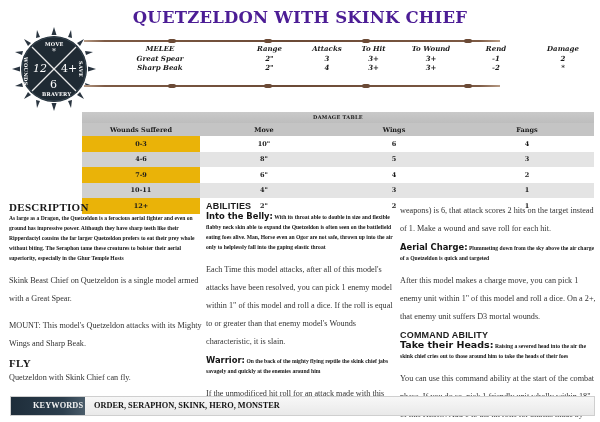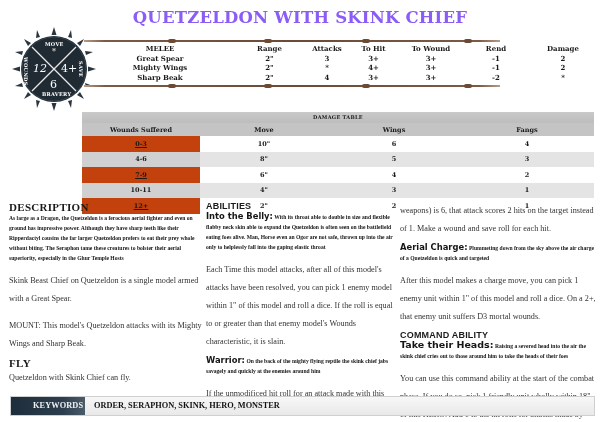--- a/index.html
+++ b/index.html
@@ -1,32 +1,32 @@
 <!DOCTYPE html>
 <html><head>
 <meta charset="utf-8">
 <style>
   * { box-sizing: border-box; margin: 0; padding: 0; }
   html, body { width: 600px; height: 422px; background: #ffffff; overflow: hidden; }
   body { position: relative; font-family: "Liberation Serif", "DejaVu Serif", serif; color: #1a1a1a; }
 
   .title {
     position: absolute; left: 0; width: 600px; top: 8px; text-align: center;
-    font-family: "DejaVu Serif", serif; font-weight: bold; font-size: 16.5px; letter-spacing: 0.2px; color: #8b5cf6;
+    font-family: "DejaVu Serif", serif; font-weight: bold; font-size: 16.5px; letter-spacing: 0.2px; color: #4c1d95;
   }
 
   
   .wheel { position: absolute; left: 12px; top: 27px; width: 84px; height: 84px; }
   .wheel svg { width: 84px; height: 84px; display: block; }
   .wheel .txt { position: absolute; color: #fff; font-family: "DejaVu Serif", serif; }
   .wheel .lbl { font-size: 5px; font-weight: bold; letter-spacing: 0.3px; }
   .wheel .val { font-size: 11px; }
 
   
-  .weapons { position: absolute; left: 84px; top: 40px; width: 416px; height: 47px; }
+  .weapons { position: absolute; left: 84px; top: 40px; width: 416px; height: 47px; font-style: italic; }
   .rule { position: absolute; left: 0; right: 0; height: 2px; background: linear-gradient(90deg, #b79b85 0%, #7d5a44 5%, #6b4a36 50%, #7d5a44 95%, #b79b85 100%); }
   .rule.top { top: 0; }
   .rule.bottom { bottom: 0; }
   .rule .nub { position: absolute; top: -1px; width: 8px; height: 4px; background: #6b4a36; border-radius: 2px; }
   .wtable { position: absolute; top: 4px; left: 0; width: 516px; border-collapse: collapse; font-family: "DejaVu Serif", serif; font-size: 7px; font-weight: bold; }
   .wtable td, .wtable th { text-align: center; height: 9.5px; line-height: 9.5px; padding: 0; font-weight: bold; }
   .wtable col.c0 { width: 152px; }
   .wtable col.c1 { width: 67px; }
   .wtable col.c2 { width: 48px; }
   .wtable col.c3 { width: 45px; }
@@ -36,21 +36,21 @@
 
   
   .dmg { position: absolute; left: 82px; top: 112px; width: 512px; }
   .dmg-head { height: 11px; background: linear-gradient(180deg,#c9c9c9,#bdbdbd); text-align: center; font-family: "DejaVu Serif", serif; font-size: 5px; font-weight: bold; line-height: 11px; letter-spacing: 0.3px; color:#222;}
   .dtable { width: 512px; border-collapse: collapse; font-family: "DejaVu Serif", serif; font-size: 6.5px; font-weight: bold; }
   .dtable td, .dtable th { text-align: center; height: 15.5px; padding: 0; }
   .dtable th { background: #c4c4c4; height: 13px; font-weight: bold; }
   .dtable td.first { background: #dedede; }
   .dtable tr.odd td.rest { background: #ffffff; }
   .dtable tr.even td.rest { background: #e4e4e4; }
-  .dtable tr.odd td.first { background: #c2410c; text-decoration: underline; }
+  .dtable tr.odd td.first { background: #eab308; }
   .dtable tr.even td.first { background: #d0d0d0; }
 
   
   .col { position: absolute; font-family: "DejaVu Serif", serif; }
   .col1 { left: 9px; top: 201px; width: 196px; }
   .col2 { left: 206px; top: 201px; width: 192px; }
   .col3 { left: 400px; top: 202px; width: 196px; }
 
   .h-section { font-family: "Liberation Serif", serif; font-weight: bold; font-size: 11px; letter-spacing: 0.3px; line-height: 12px; }
   .h-small { font-family: Liberation Sans, sans-serif; font-weight: bold; font-size: 9px; letter-spacing: 0.2px; line-height: 10px; }
@@ -136,29 +136,20 @@
     <tr>
       <td>Great Spear</td>
       <td>2"</td>
       <td>3</td>
       <td>3+</td>
       <td>3+</td>
       <td>-1</td>
       <td>2</td>
     </tr>
     <tr>
-      <td>Mighty Wings</td>
-      <td>2"</td>
-      <td>*</td>
-      <td>4+</td>
-      <td>3+</td>
-      <td>-1</td>
-      <td>2</td>
-    </tr>
-    <tr>
       <td>Sharp Beak</td>
       <td>2"</td>
       <td>4</td>
       <td>3+</td>
       <td>3+</td>
       <td>-2</td>
       <td>*</td>
     </tr>
   </tbody>
     </table>

